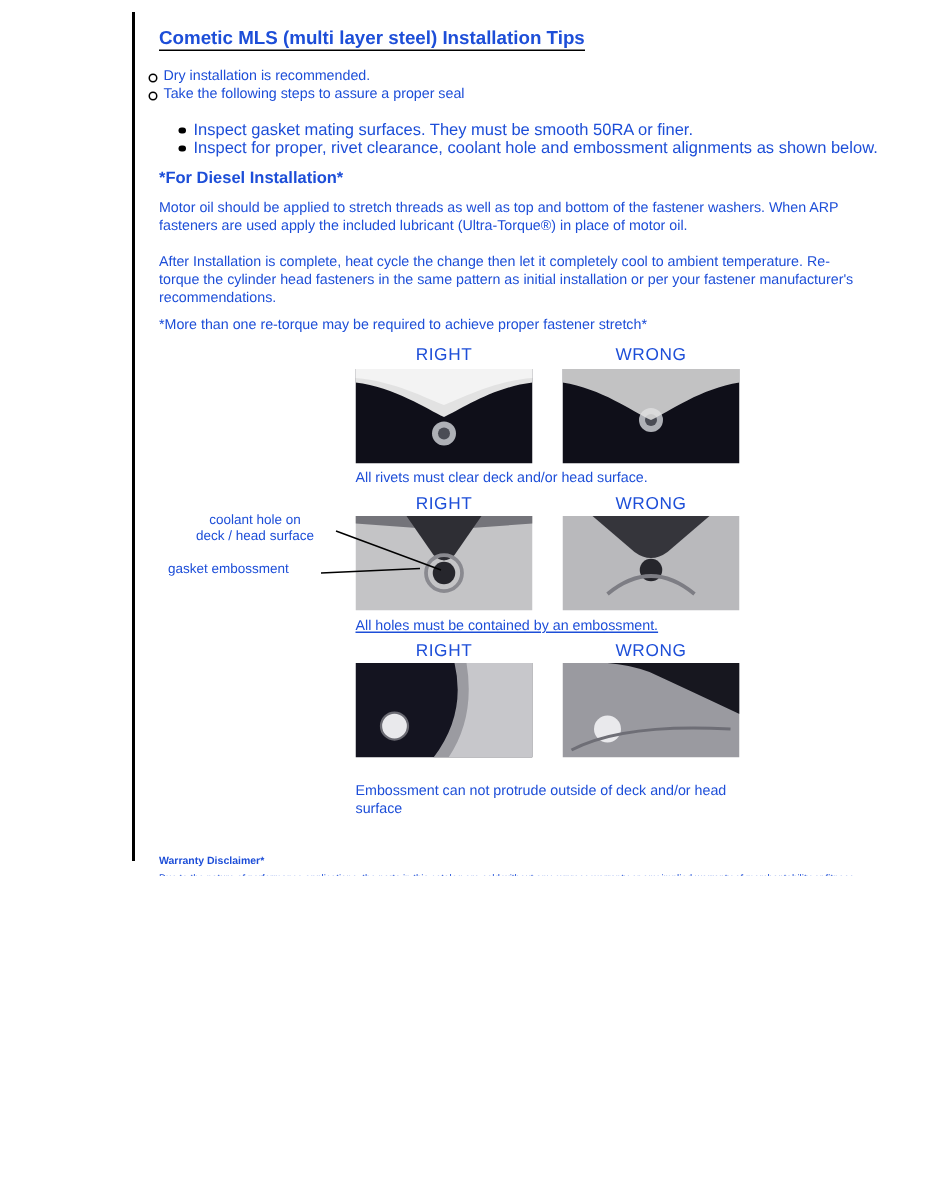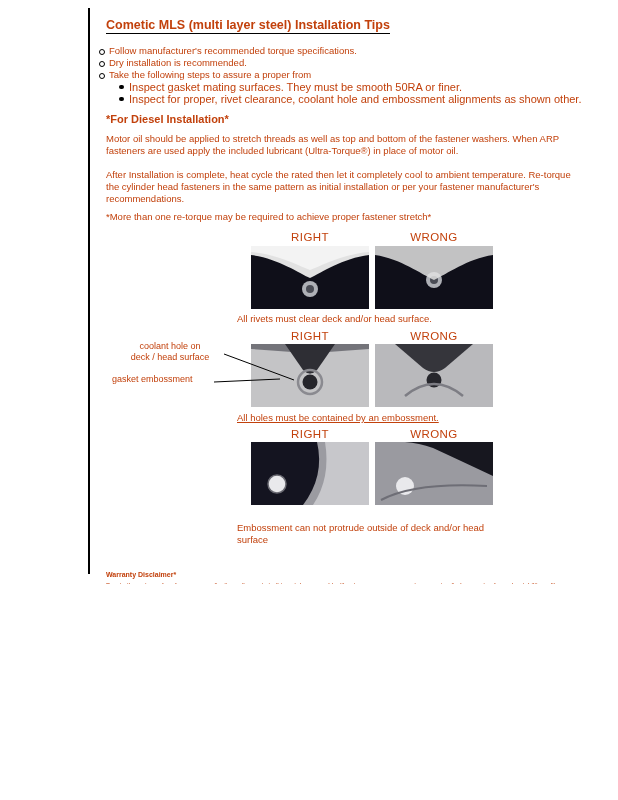--- a/index.html
+++ b/index.html
@@ -1,19 +1,19 @@
 <!DOCTYPE html>
 <html><head>
 <meta charset="utf-8">
 <style>
   * { box-sizing: border-box; }
   html, body { margin: 0; padding: 0; background: #ffffff; }
   .page {
     position: relative; width: 618px; height: 584px; background: #ffffff;
-    font-family: "Liberation Sans", "DejaVu Sans", sans-serif; color: #c2410c;
+    font-family: "Liberation Sans", "DejaVu Sans", sans-serif; color: #1d4ed8;
     overflow: hidden;
   }
   .left-rule { position: absolute; left: 88px; top: 8px; width: 2px; height: 566px; background: #000; }
 
   .title { position: absolute; left: 106px; top: 18px; margin: 0; font-size: 12.5px; font-weight: bold; }
   .title span { border-bottom: 1.5px solid #000; padding-bottom: 1px; }
 
   .tips { position: absolute; left: 98px; top: 45px; margin: 0; padding: 0; list-style: none; font-size: 9.5px; line-height: 12px; width: 490px; }
   .tips li { position: relative; padding-left: 11px; }
   .tips li::before { content: ""; position: absolute; left: 1px; top: 3.5px; width: 4px; height: 4px; border: 1px solid #000; border-radius: 50%; }
@@ -22,21 +22,21 @@
   .subtips li { position: relative; padding-left: 11px; }
   .subtips li::before { content: ""; position: absolute; left: 1px; top: 3.8px; width: 4.5px; height: 4.5px; background: #000; border-radius: 50%; }
 
   .diesel-heading { position: absolute; left: 106px; top: 113px; margin: 0; font-size: 11px; font-weight: bold; }
   .body-para { position: absolute; left: 106px; margin: 0; font-size: 9.5px; line-height: 12px; width: 472px; }
   .p1 { top: 133px; }
   .p2 { top: 169px; }
   .note { top: 211px; }
 
   .dlabel { position: absolute; width: 118px; text-align: center; font-size: 11.5px; letter-spacing: 0.4px; }
-  .col-l { left: 251px; text-align: center; }
+  .col-l { left: 237px; text-align: center; }
   .col-r { left: 375px; }
   .row1-labels { top: 231px; }
   .row2-labels { top: 330px; }
   .row3-labels { top: 428px; }
 
   .diag-img { position: absolute; width: 118px; height: 63px; }
   .diag-img svg { display: block; width: 118px; height: 63px; }
   .row1-img { top: 246px; }
   .row2-img { top: 344px; }
   .row3-img { top: 442px; }
@@ -60,32 +60,31 @@
 </head>
 <body>
 
 <div class="page">
 
   <div class="left-rule"></div>
 
   <h1 class="title"><span>Cometic MLS (multi layer steel) Installation Tips</span></h1>
 
   <ul class="tips">
-    <li>Follow manufacturer's recommended torque specifications.</li>
     <li>Dry installation is recommended.</li>
-    <li>Take the following steps to assure a proper from</li>
+    <li>Take the following steps to assure a proper seal</li>
   </ul>
   <ul class="subtips">
     <li>Inspect gasket mating surfaces.  They must be smooth 50RA or finer.</li>
-    <li>Inspect for proper, rivet clearance, coolant hole and embossment alignments as shown other.</li>
+    <li>Inspect for proper, rivet clearance, coolant hole and embossment alignments as shown below.</li>
   </ul>
 
   <h2 class="diesel-heading">*For Diesel Installation*</h2>
   <p class="body-para p1">Motor oil should be applied to stretch threads as well as top and bottom of the fastener washers. When ARP fasteners are used apply the included lubricant (Ultra-Torque®) in place of motor oil.</p>
-  <p class="body-para p2">After Installation is complete, heat cycle the rated then let it completely cool to ambient temperature. Re-torque the cylinder head fasteners in the same pattern as initial installation or per your fastener manufacturer's recommendations.</p>
+  <p class="body-para p2">After Installation is complete, heat cycle the change then let it completely cool to ambient temperature. Re-torque the cylinder head fasteners in the same pattern as initial installation or per your fastener manufacturer's recommendations.</p>
   <p class="body-para note">*More than one re-torque may be required to achieve proper fastener stretch*</p>
 
   <div class="dlabel col-l row1-labels">RIGHT</div>
   <div class="dlabel col-r row1-labels">WRONG</div>
 
   <div class="diag-img col-l row1-img">
     <svg viewBox="0 0 118 63">
       <rect width="118" height="63" fill="#0f0f19"></rect>
       <path d="M0 0 H118 V9 C92 12 70 27 59 32 C48 27 26 12 0 9 Z" fill="#e2e2e2"></path>
       <path d="M0 0 H118 V6 C92 8 70 20 59 24 C48 20 26 8 0 6 Z" fill="#f3f3f3"></path>

